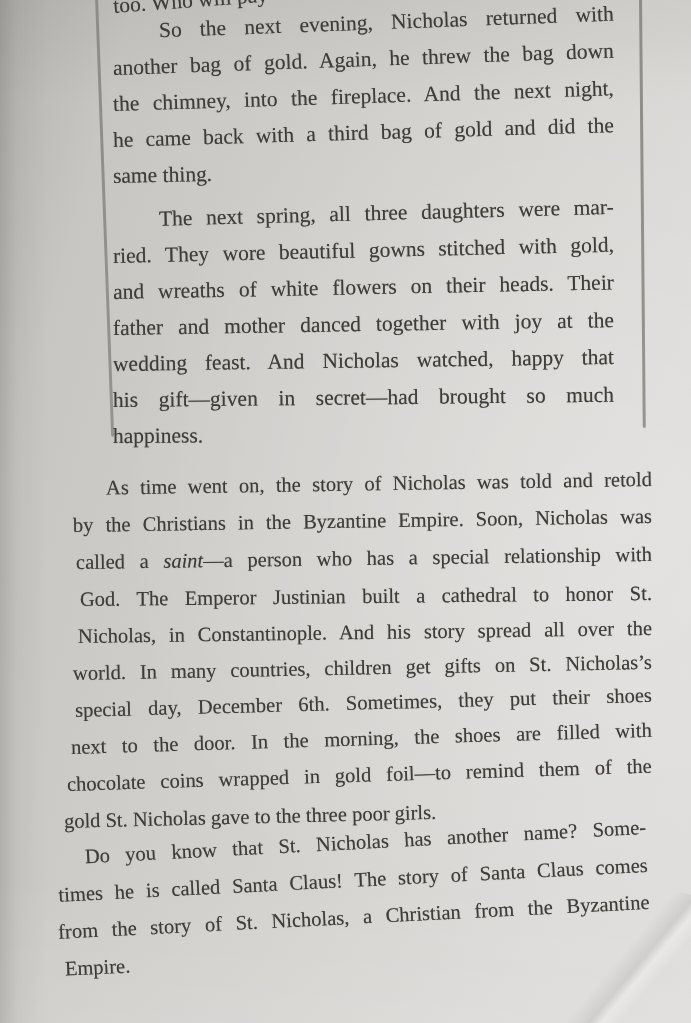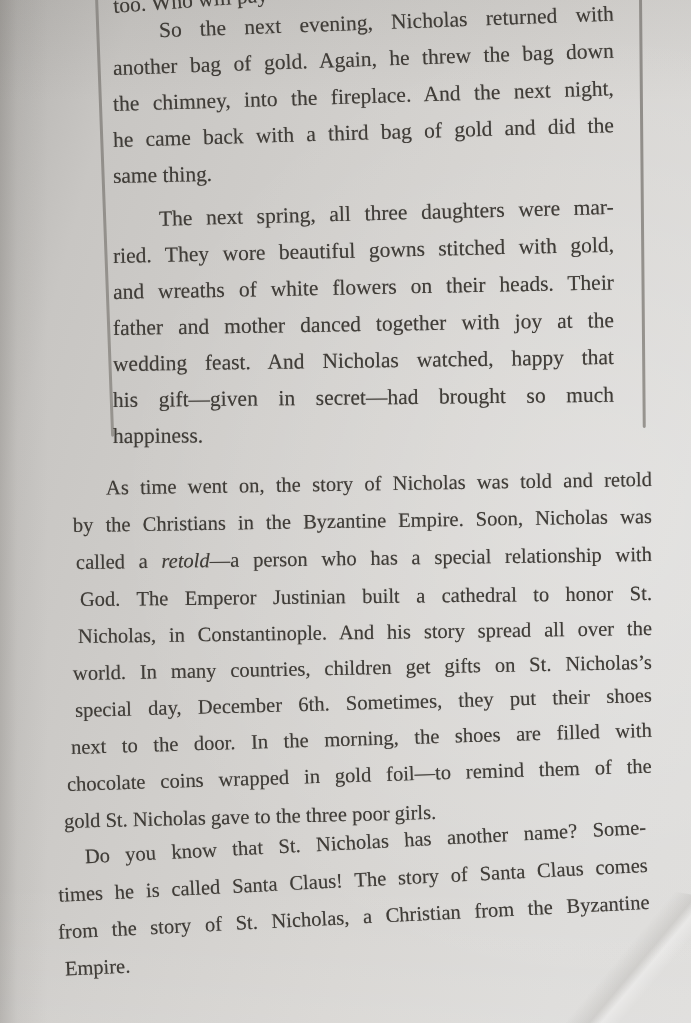--- a/index.html
+++ b/index.html
@@ -110,21 +110,21 @@
       <div class="line">father and mother danced together with joy at the</div>
       <div class="line">wedding feast. And Nicholas watched, happy that</div>
       <div class="line">his gift—given in secret—had brought so much</div>
       <div class="line last">happiness.</div>
     </div>
   </div>
 
   <div class="b1 para txt">
     <div class="line indent-b">As time went on, the story of Nicholas was told and retold</div>
     <div class="line">by the Christians in the Byzantine Empire. Soon, Nicholas was</div>
-    <div class="line"><span>called a </span><span class="it">retold</span><span>—a person who has a special relationship with</span></div>
+    <div class="line"><span>called a </span><span class="it">saint</span><span>—a person who has a special relationship with</span></div>
     <div class="line">God. The Emperor Justinian built a cathedral to honor St.</div>
     <div class="line">Nicholas, in Constantinople. And his story spread all over the</div>
     <div class="line">world. In many countries, children get gifts on St. Nicholas’s</div>
     <div class="line">special day, December 6th. Sometimes, they put their shoes</div>
     <div class="line">next to the door. In the morning, the shoes are filled with</div>
     <div class="line">chocolate coins wrapped in gold foil—to remind them of the</div>
     <div class="line last">gold St. Nicholas gave to the three poor girls.</div>
   </div>
 
   <div class="b2 para txt">

